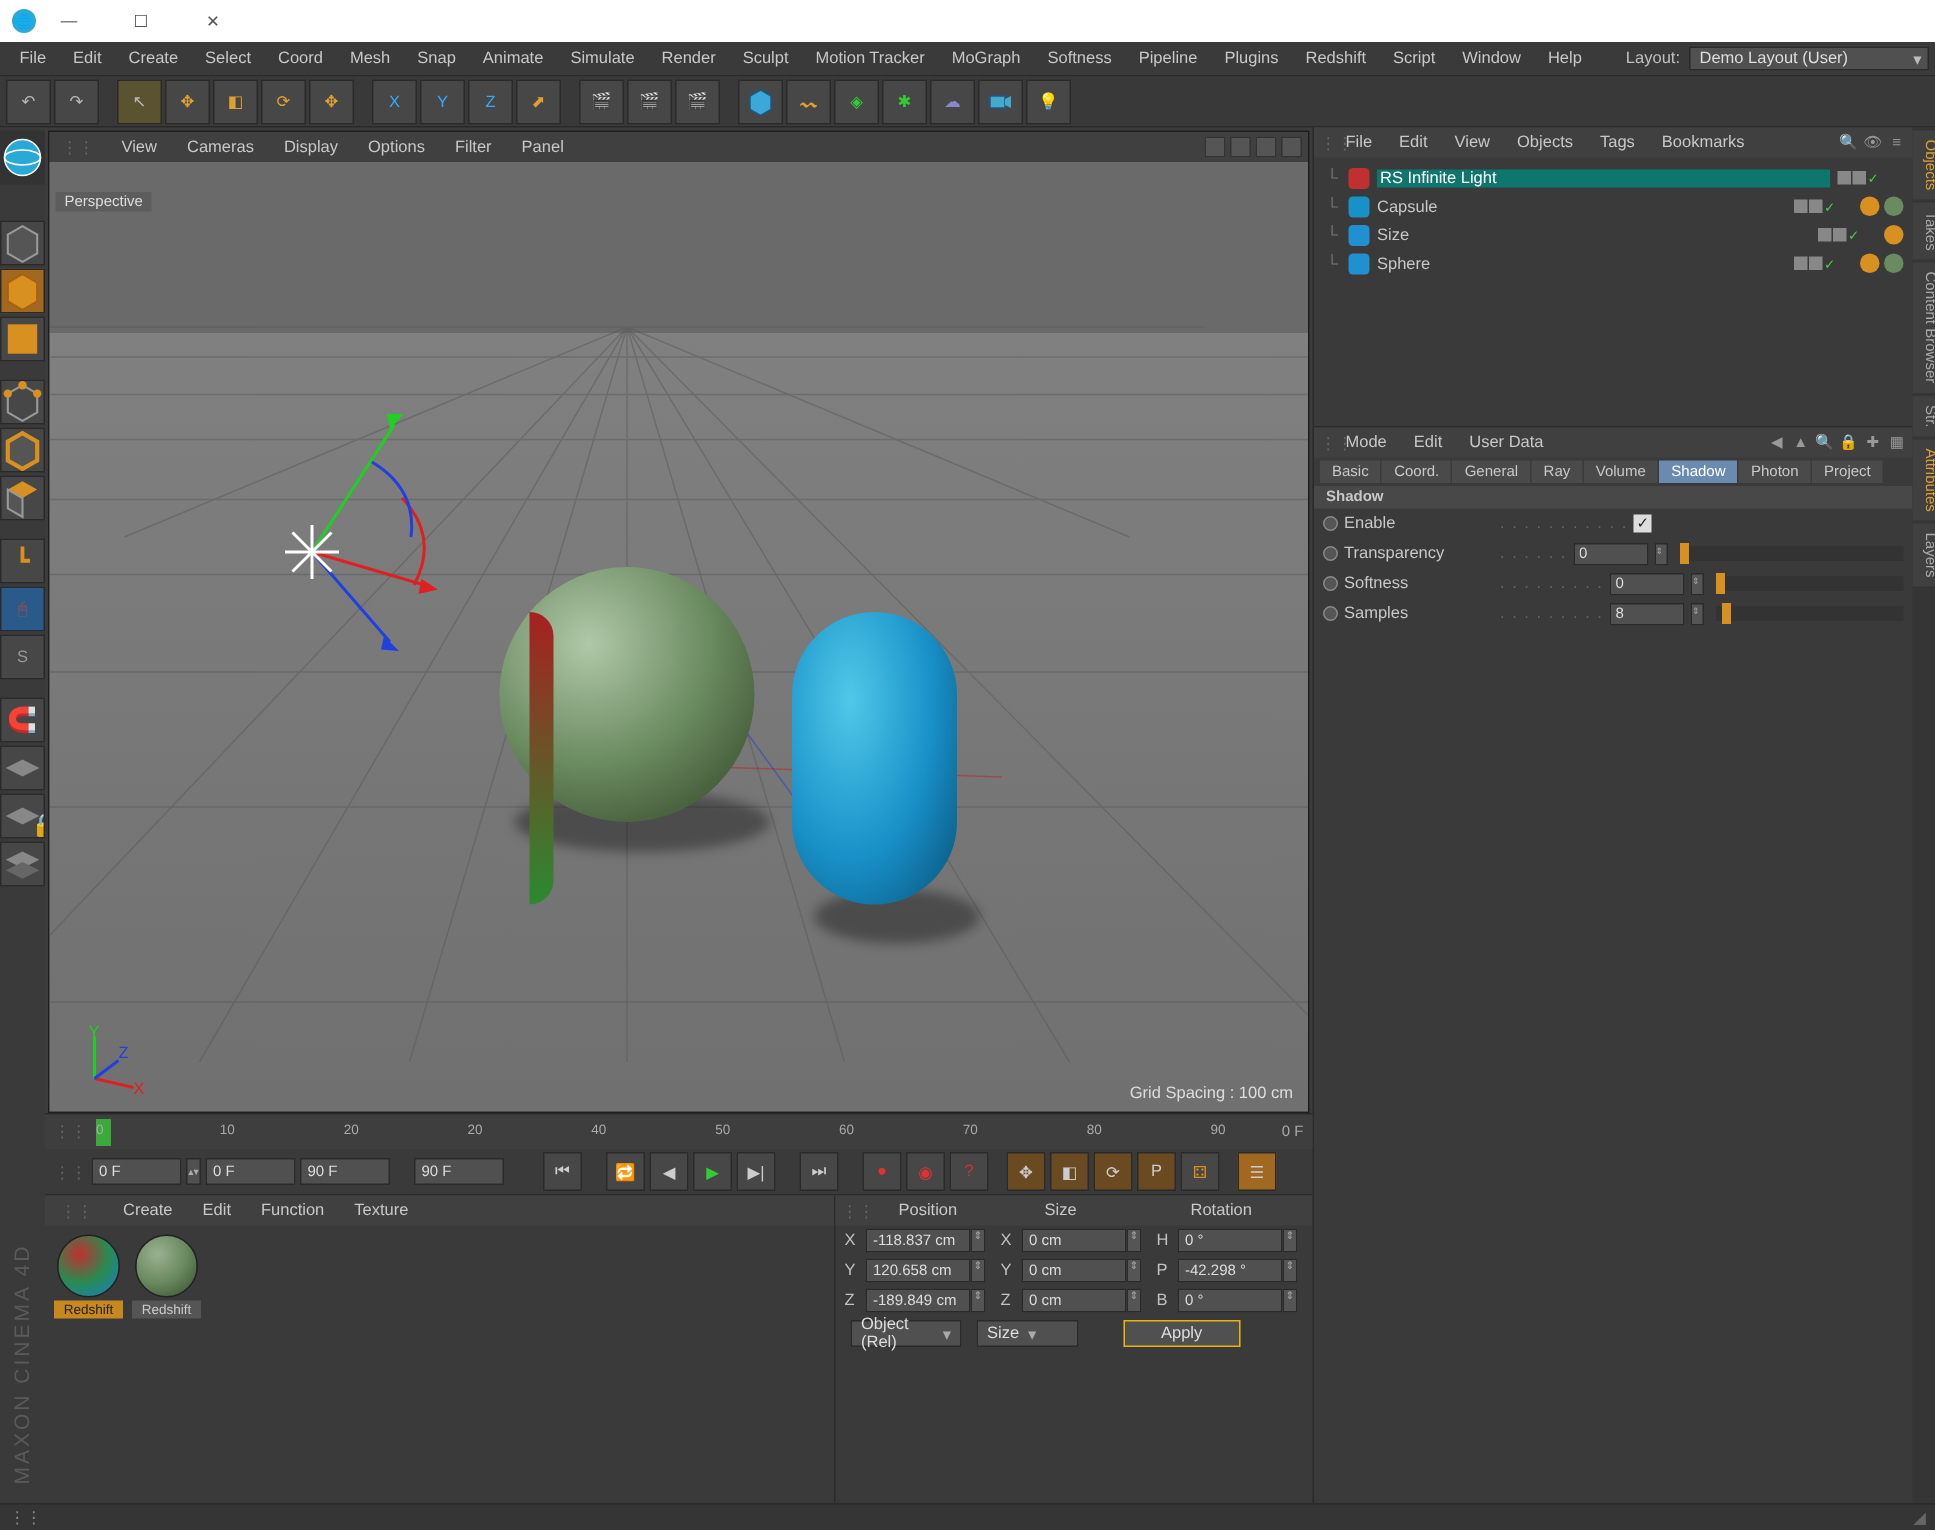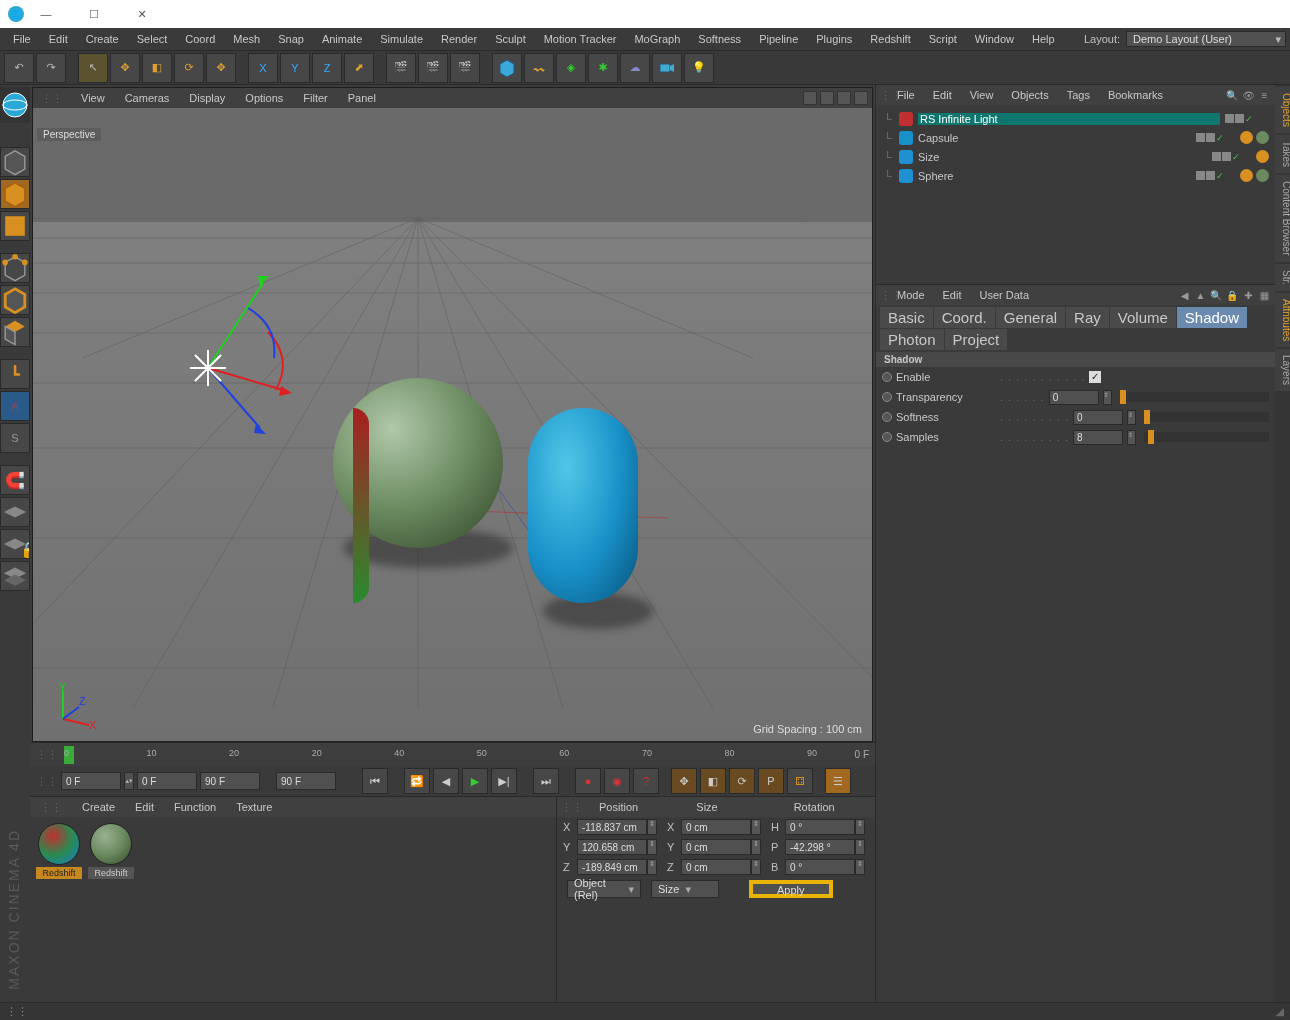--- a/index.html
+++ b/index.html
@@ -74,21 +74,21 @@
 
 .coordpanel { flex:1; background:#3a3a3a; border-left:1px solid #2a2a2a;}
 .coordpanel .header { height:20px; background:#404040; display:flex; align-items:center;}
 .coordpanel .header .col { flex:1; padding-left:16px; color:#c8c8c8;}
 .coordrow { display:flex; align-items:center; height:20px; padding-left:6px;}
 .coordrow .lbl { width:14px; color:#c0c0c0;}
 .coordrow input { background:#505050; border:1px solid #2a2a2a; color:#ddd; width:70px; height:16px; padding:0 4px; font-size:10px;}
 .coordrow .spin { width:10px; height:16px; background:#555; border:1px solid #2a2a2a; margin-right:10px; font-size:7px; color:#aaa; text-align:center;}
 .coorddd { background:#505050; border:1px solid #2a2a2a; color:#ddd; height:18px; padding:0 6px; position:relative; display:inline-flex; align-items:center;}
 .coorddd::after { content:"▾"; margin-left:6px; color:#aaa;}
-.applybtn { background:#505050; border:4px solid #eab308; color:#ddd; height:18px; padding:0 24px;}
+.applybtn { background:#505050; border:1px solid #eab308; color:#ddd; height:18px; padding:0 24px;}
 
 
 .right-col { width: 400px; background:#3a3a3a; display:flex; flex-direction:column; border-left:1px solid #2a2a2a;}
 .right-tabs { width:18px; background:#353535; display:flex; flex-direction:column; gap:2px; padding-top:2px;}
 .right-tab { writing-mode: vertical-rl; padding:6px 1px; font-size:10px; color:#aaa; background:#404040; cursor:pointer;}
 .right-tab.sel { color:#e0a030;}
 .rwrap { display:flex; flex:1;}
 
 .objmgr { height: 200px; display:flex; flex-direction:column; border-bottom:1px solid #2a2a2a;}
 .panel-menu { height:20px; background:#404040; display:flex; align-items:center;}
@@ -106,21 +106,21 @@
 .objrow .vis { display:flex; gap:1px;}
 .objrow .vis span { width:9px; height:9px; background:#888;}
 .objrow .vis .chk { color:#4c4; font-size:9px; background:none;}
 .objrow .tags { display:flex; gap:3px; margin-left:10px;}
 .objrow .tags span { width:13px; height:13px; border-radius:50%;}
 
 .attrmgr { flex:1; display:flex; flex-direction:column;}
 .attr-title { height:22px; display:flex; align-items:center; padding:0 6px; gap:6px; background:#3a3a3a;}
 .attr-title .icon { width:16px; height:16px; background:#c03030; border-radius:50%; border:1px solid #222;}
 .attr-tabs { display:flex; flex-wrap:wrap; gap:1px; padding:2px 4px;}
-.atab { background:#4a4a4a; color:#c8c8c8; padding:2px 8px; cursor:pointer; font-size:15px;}
+.atab { background:#4a4a4a; color:#c8c8c8; padding:2px 8px; cursor:pointer; font-size:10px;}
 .atab.sel { background:#6a8ab0; color:#fff;}
 .agroup-title { background:#484848; padding:2px 8px; color:#c8c8c8; font-weight:bold; font-size:10px;}
 .aprop { display:flex; align-items:center; height:20px; padding:0 6px; gap:4px;}
 .aprop .radio { width:10px; height:10px; border:1px solid #888; border-radius:50%; background:#555;}
 .aprop .label { width:100px; color:#c8c8c8;}
 .aprop .dots { flex:0 0 auto; color:#666; letter-spacing:1px;}
 .aprop input[type=text] { background:#505050; border:1px solid #2a2a2a; color:#ddd; width:50px; height:15px; padding:0 3px; font-size:10px;}
 .aprop .spin { width:9px; height:15px; background:#555; border:1px solid #2a2a2a; font-size:6px; color:#aaa;}
 .aprop .slider { flex:1; height:10px; background:#333; margin-left:4px; position:relative;}
 .aprop .slider .thumb { position:absolute; left:0; top:-2px; width:6px; height:14px; background:#d89020;}

